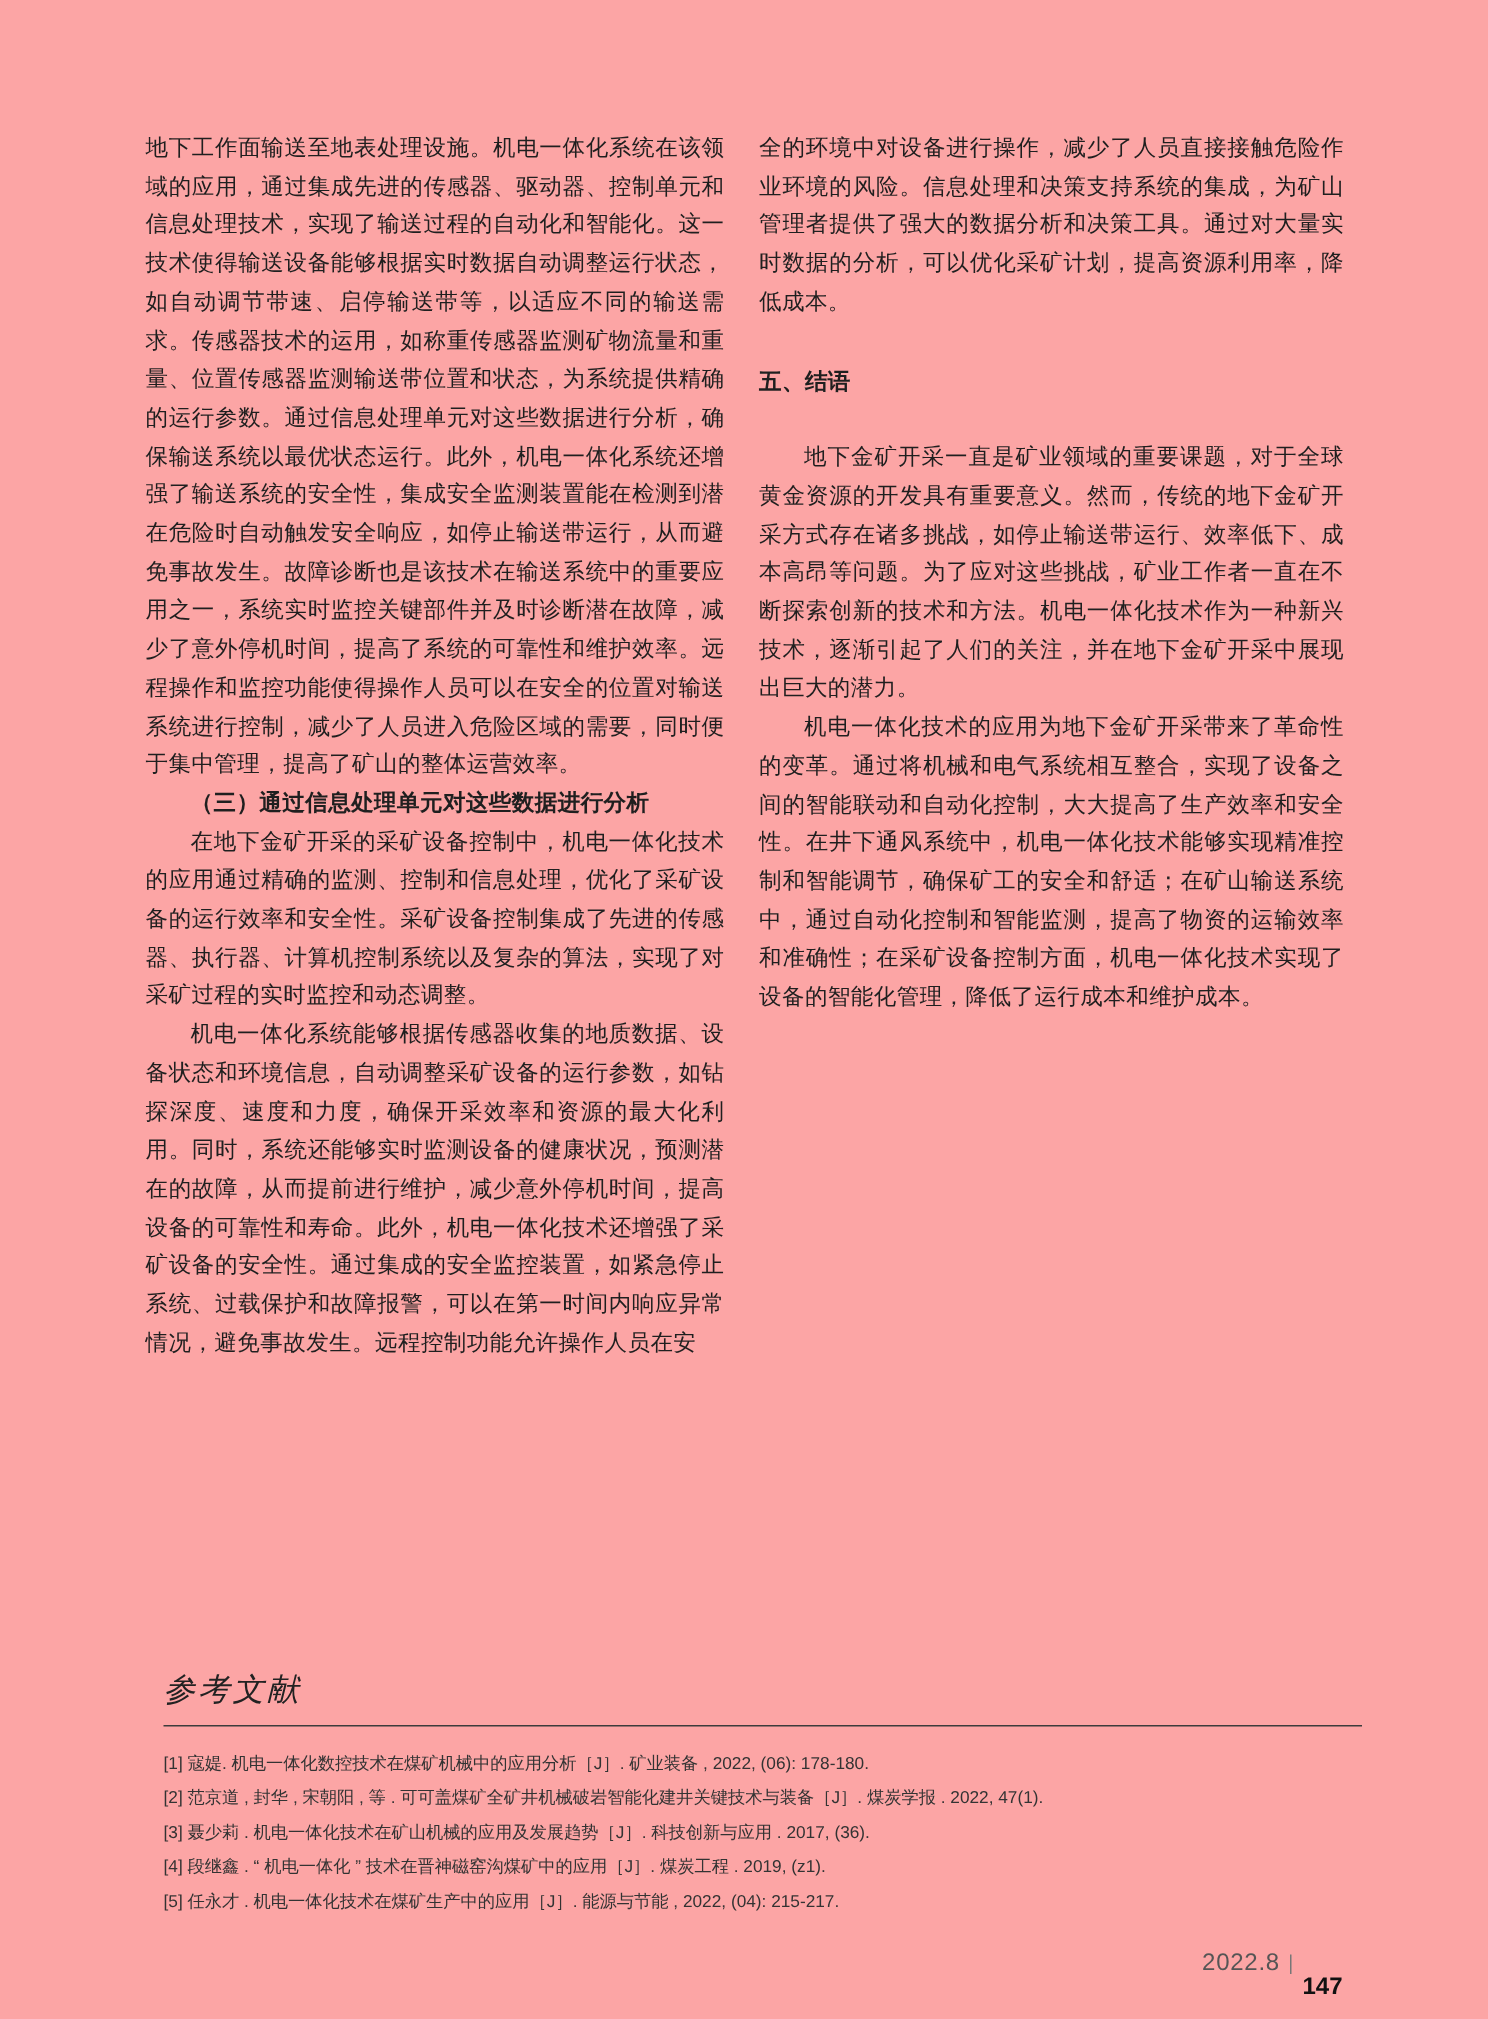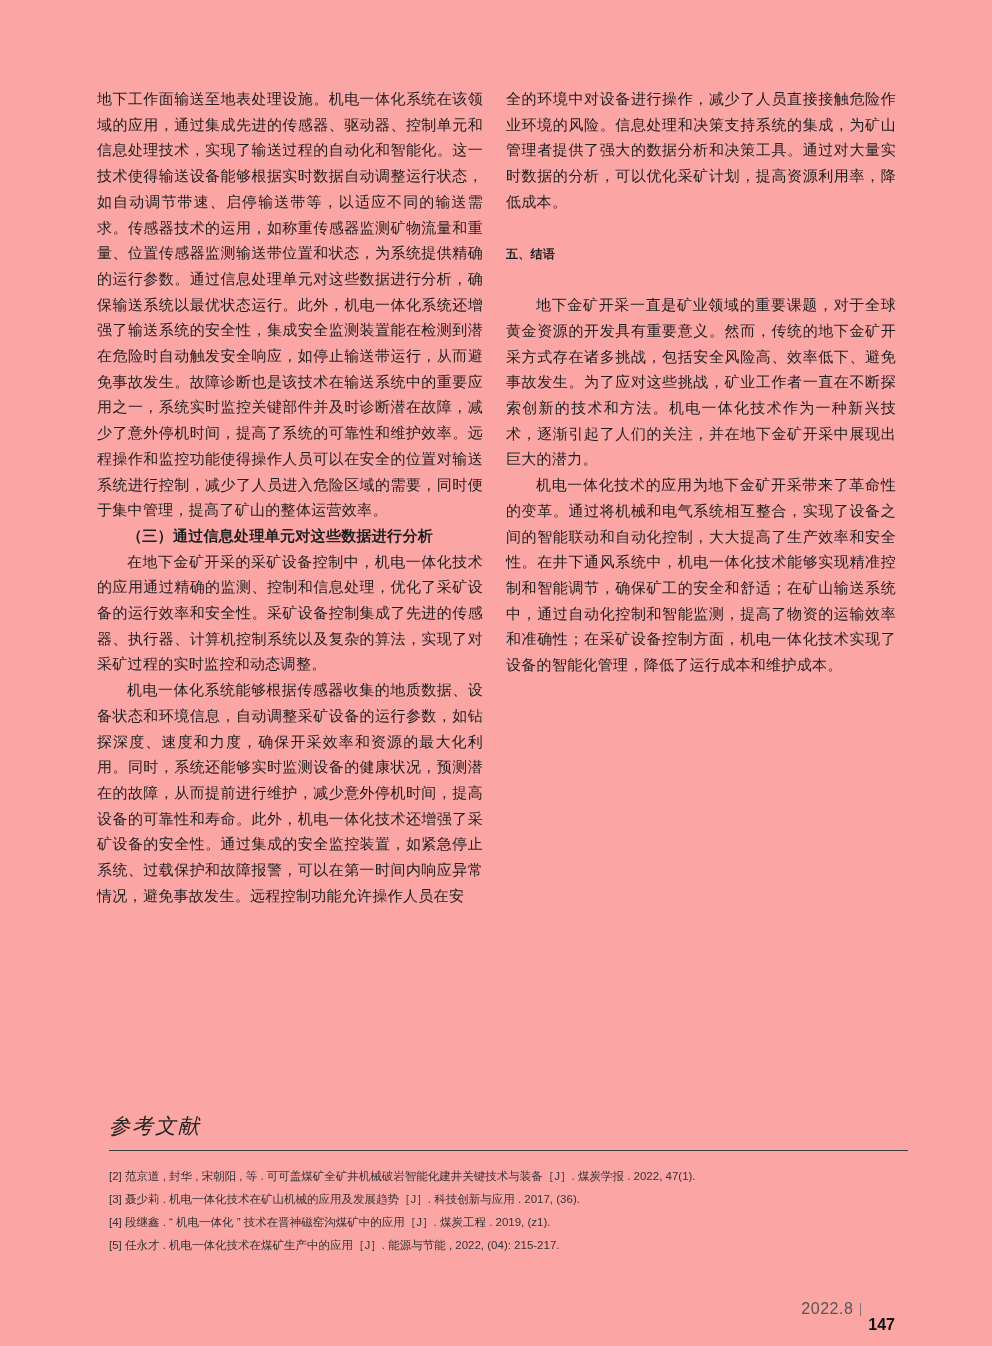--- a/index.html
+++ b/index.html
@@ -24,21 +24,21 @@
   .col-right { left: 506px; width: 390px; }
   .col p { margin: 0; }
   .col p.indent { text-indent: 2em; }
   .sub-heading {
     font-weight: bold;
     text-indent: 2em;
     margin: 0;
   }
   .section-heading {
     font-weight: bold;
-    font-size: 12px;
+    font-size: 15px;
     margin: 27px 0 25px 0;
     text-align: left;
   }
   .references {
     position: absolute;
     left: 97px;
     top: 1112px;
     width: 799px;
     margin-left: 12px;
   }
@@ -86,27 +86,28 @@
   <div class="col col-left">
     <p>地下工作面输送至地表处理设施。机电一体化系统在该领域的应用，通过集成先进的传感器、驱动器、控制单元和信息处理技术，实现了输送过程的自动化和智能化。这一技术使得输送设备能够根据实时数据自动调整运行状态，如自动调节带速、启停输送带等，以适应不同的输送需求。传感器技术的运用，如称重传感器监测矿物流量和重量、位置传感器监测输送带位置和状态，为系统提供精确的运行参数。通过信息处理单元对这些数据进行分析，确保输送系统以最优状态运行。此外，机电一体化系统还增强了输送系统的安全性，集成安全监测装置能在检测到潜在危险时自动触发安全响应，如停止输送带运行，从而避免事故发生。故障诊断也是该技术在输送系统中的重要应用之一，系统实时监控关键部件并及时诊断潜在故障，减少了意外停机时间，提高了系统的可靠性和维护效率。远程操作和监控功能使得操作人员可以在安全的位置对输送系统进行控制，减少了人员进入危险区域的需要，同时便于集中管理，提高了矿山的整体运营效率。</p>
     <p class="sub-heading">（三）通过信息处理单元对这些数据进行分析</p>
     <p class="indent">在地下金矿开采的采矿设备控制中，机电一体化技术的应用通过精确的监测、控制和信息处理，优化了采矿设备的运行效率和安全性。采矿设备控制集成了先进的传感器、执行器、计算机控制系统以及复杂的算法，实现了对采矿过程的实时监控和动态调整。</p>
     <p class="indent">机电一体化系统能够根据传感器收集的地质数据、设备状态和环境信息，自动调整采矿设备的运行参数，如钻探深度、速度和力度，确保开采效率和资源的最大化利用。同时，系统还能够实时监测设备的健康状况，预测潜在的故障，从而提前进行维护，减少意外停机时间，提高设备的可靠性和寿命。此外，机电一体化技术还增强了采矿设备的安全性。通过集成的安全监控装置，如紧急停止系统、过载保护和故障报警，可以在第一时间内响应异常情况，避免事故发生。远程控制功能允许操作人员在安</p>
   </div>
 
   <div class="col col-right">
     <p>全的环境中对设备进行操作，减少了人员直接接触危险作业环境的风险。信息处理和决策支持系统的集成，为矿山管理者提供了强大的数据分析和决策工具。通过对大量实时数据的分析，可以优化采矿计划，提高资源利用率，降低成本。</p>
     <h2 class="section-heading">五、结语</h2>
-    <p class="indent">地下金矿开采一直是矿业领域的重要课题，对于全球黄金资源的开发具有重要意义。然而，传统的地下金矿开采方式存在诸多挑战，包括安全风险高、效率低下、避免事故发生。为了应对这些挑战，矿业工作者一直在不断探索创新的技术和方法。机电一体化技术作为一种新兴技术，逐渐引起了人们的关注，并在地下金矿开采中展现出巨大的潜力。</p>
+    <p class="indent">地下金矿开采一直是矿业领域的重要课题，对于全球黄金资源的开发具有重要意义。然而，传统的地下金矿开采方式存在诸多挑战，如停止输送带运行、效率低下、成本高昂等问题。为了应对这些挑战，矿业工作者一直在不断探索创新的技术和方法。机电一体化技术作为一种新兴技术，逐渐引起了人们的关注，并在地下金矿开采中展现出巨大的潜力。</p>
     <p class="indent">机电一体化技术的应用为地下金矿开采带来了革命性的变革。通过将机械和电气系统相互整合，实现了设备之间的智能联动和自动化控制，大大提高了生产效率和安全性。在井下通风系统中，机电一体化技术能够实现精准控制和智能调节，确保矿工的安全和舒适；在矿山输送系统中，通过自动化控制和智能监测，提高了物资的运输效率和准确性；在采矿设备控制方面，机电一体化技术实现了设备的智能化管理，降低了运行成本和维护成本。</p>
   </div>
 
   <div class="references">
     <div class="references-heading">参考文献</div>
     <hr class="references-divider">
+    <p class="reference-item">[1] 寇媞. 机电一体化数控技术在煤矿机械中的应用分析［J］. 矿业装备 , 2022, (06): 178-180.</p>
     <p class="reference-item">[2] 范京道 , 封华 , 宋朝阳 , 等 . 可可盖煤矿全矿井机械破岩智能化建井关键技术与装备［J］. 煤炭学报 .  2022, 47(1).</p>
     <p class="reference-item">[3] 聂少莉 . 机电一体化技术在矿山机械的应用及发展趋势［J］. 科技创新与应用 .  2017, (36).</p>
     <p class="reference-item">[4] 段继鑫 . “ 机电一体化 ” 技术在晋神磁窑沟煤矿中的应用［J］. 煤炭工程 .  2019, (z1).</p>
     <p class="reference-item">[5] 任永才 . 机电一体化技术在煤矿生产中的应用［J］. 能源与节能 , 2022, (04): 215-217.</p>
   </div>
 
   <div class="page-footer">
     <span class="footer-issue">2022.8</span>
     <span class="footer-sep"></span>
     <span class="footer-page-number">147</span>

